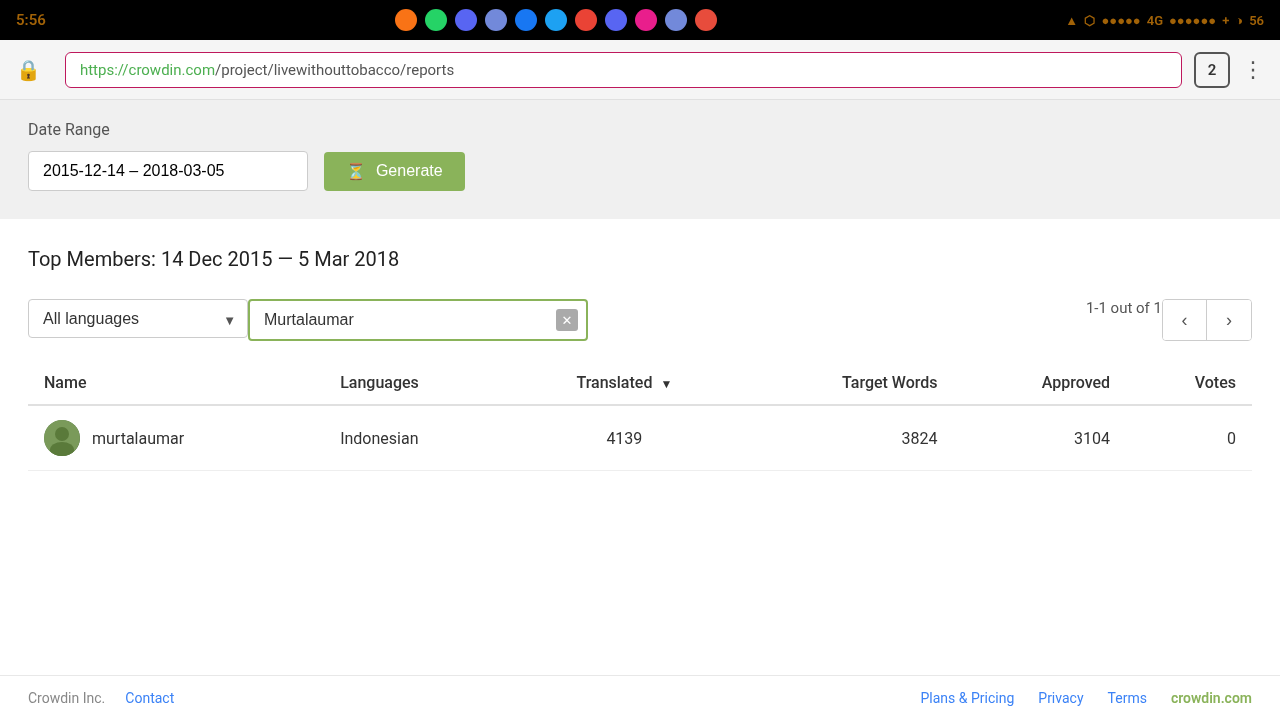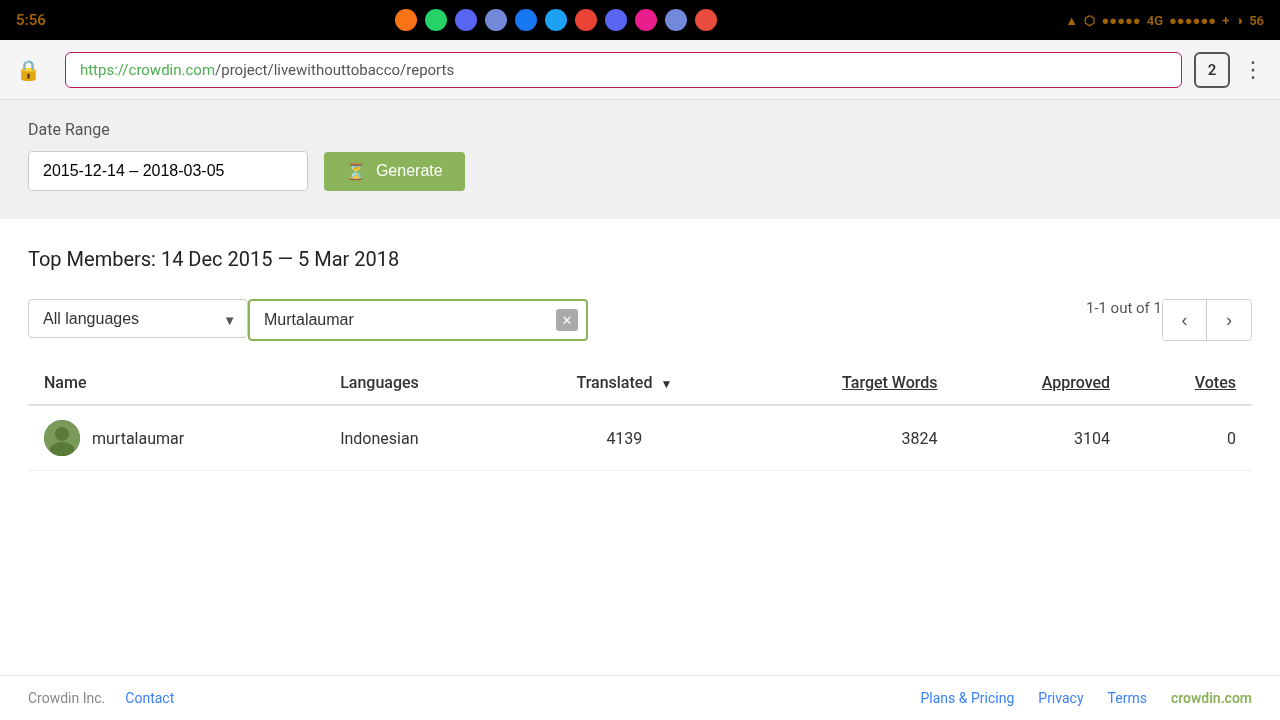--- a/index.html
+++ b/index.html
@@ -196,21 +196,21 @@
     }
     .data-table th {
       background: #fff;
       border-bottom: 2px solid #e0e0e0;
       padding: 12px 16px;
       text-align: left;
       font-weight: 500;
       color: #333;
       font-size: 16px;
     }
-    .data-table th.right { text-align: right; text-decoration: underline; }
+    .data-table th.right { text-align: right; }
     .data-table th.center { text-align: center; }
     .data-table td {
       padding: 14px 16px;
       border-bottom: 1px solid #eee;
       color: #333;
       font-size: 16px;
     }
     .data-table td.right { text-align: right; }
     .data-table td.center { text-align: center; }
     .member-cell {

